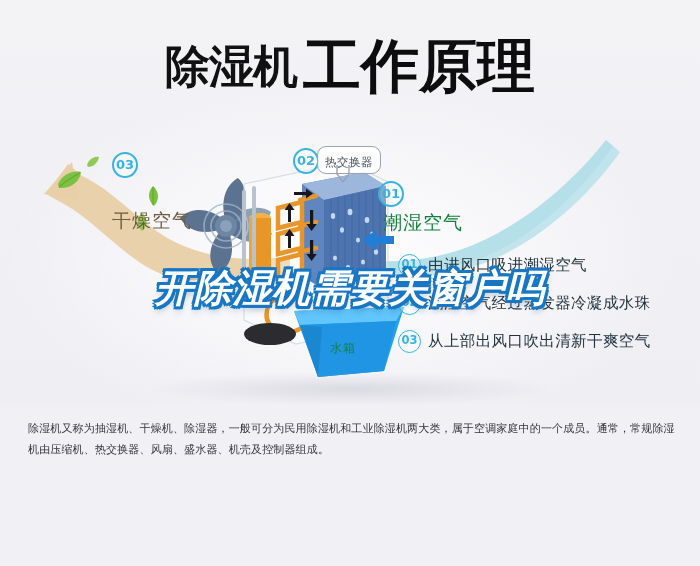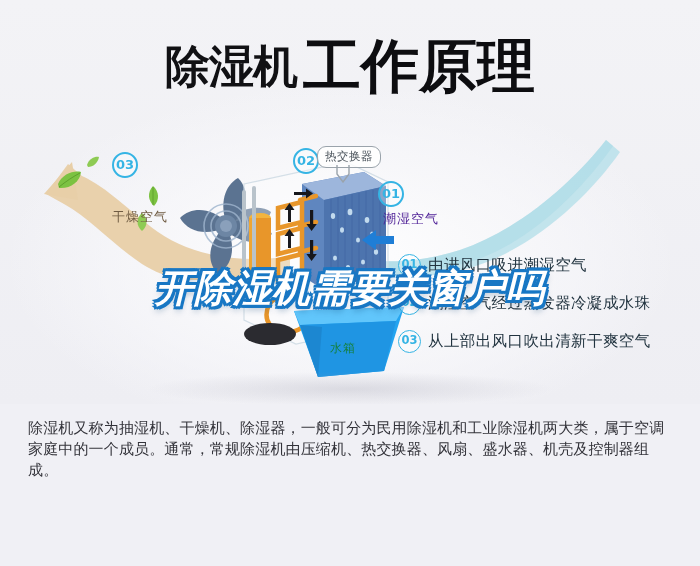--- a/index.html
+++ b/index.html
@@ -99,35 +99,35 @@
     font-family: "DejaVu Sans", "Liberation Sans", sans-serif;
     background: rgba(255,255,255,0.35);
   }
   #badge-03 { left: 112px; top: 152px; }
   #badge-02 { left: 293px; top: 148px; }
   #badge-01 { left: 378px; top: 181px; }
 
   
   .dlabel {
     position: absolute;
-    font-size: 13px;
+    font-size: 19px;
     color: #3a4a56;
     font-family: "DejaVu Sans", "Liberation Sans", sans-serif;
     letter-spacing: 1px;
     white-space: nowrap;
   }
   #lab-dry   { left: 112px; top: 208px; color: #6f5b42; }
-  #lab-humid { left: 383px; top: 210px; color: #4c1d95; }
+  #lab-humid { left: 383px; top: 210px; color: #15803d; }
   #lab-tank  { left: 330px; top: 340px; color: #15803d; font-size: 12px; font-weight: 400; letter-spacing:1px; }
 
   
   #callout {
     position: absolute;
     left: 317px; top: 146px;
-    padding: 2px 7px 3px 7px;
+    padding: 8px 7px 3px 7px;
     border: 1.4px solid #9aa3ab;
     border-radius: 9px;
     background: rgba(255,255,255,0.82);
     font-size: 11.5px;
     color: #49525a;
     letter-spacing: 0.5px;
     white-space: nowrap;
     font-family: Liberation Serif, serif;
   }
   #callout-tail {
@@ -200,21 +200,21 @@
     pointer-events: none;
   }
 
   
   #copy {
     position: absolute;
     left: 28px; top: 418px;
     width: 648px;
   }
   .para {
-    font-size: 15px;
+    font-size: 11px;
     line-height: 21px;
     color: #33333a;
     letter-spacing: 0.15px;
     margin: 0;
     font-family: "DejaVu Sans", "Liberation Sans", sans-serif;
   }
   #para-2 { margin-top: 20px; }
 </style>
 </head>
 <body>

